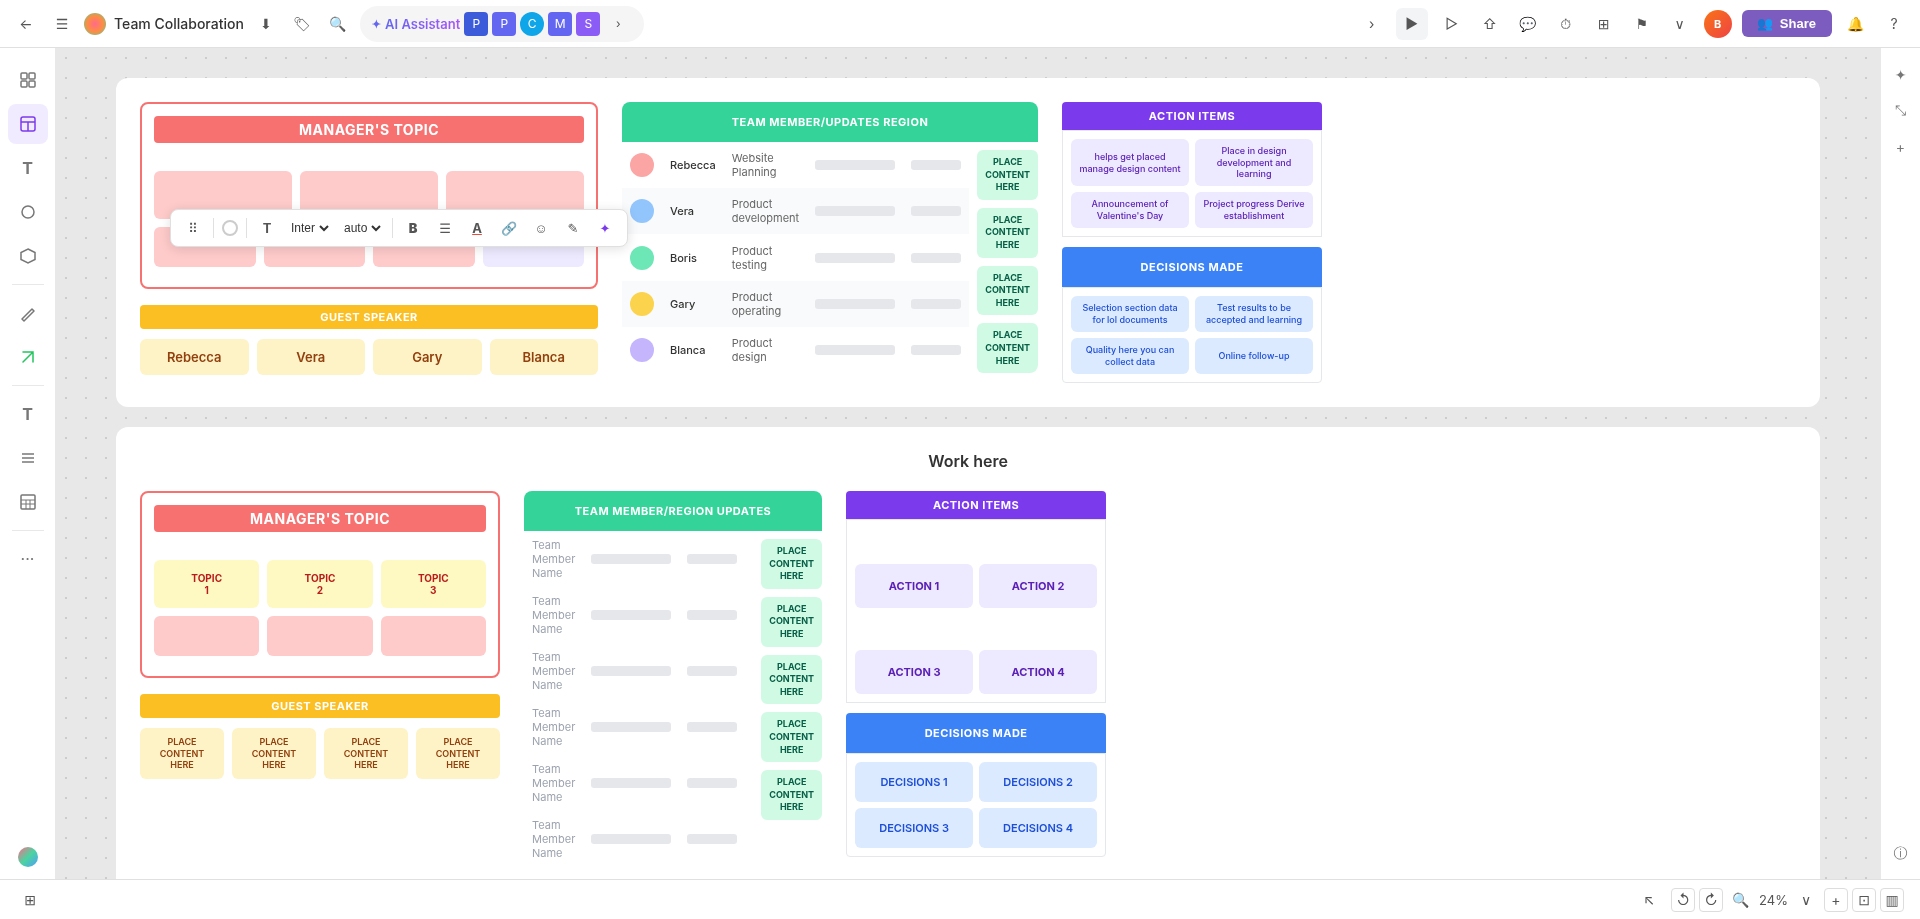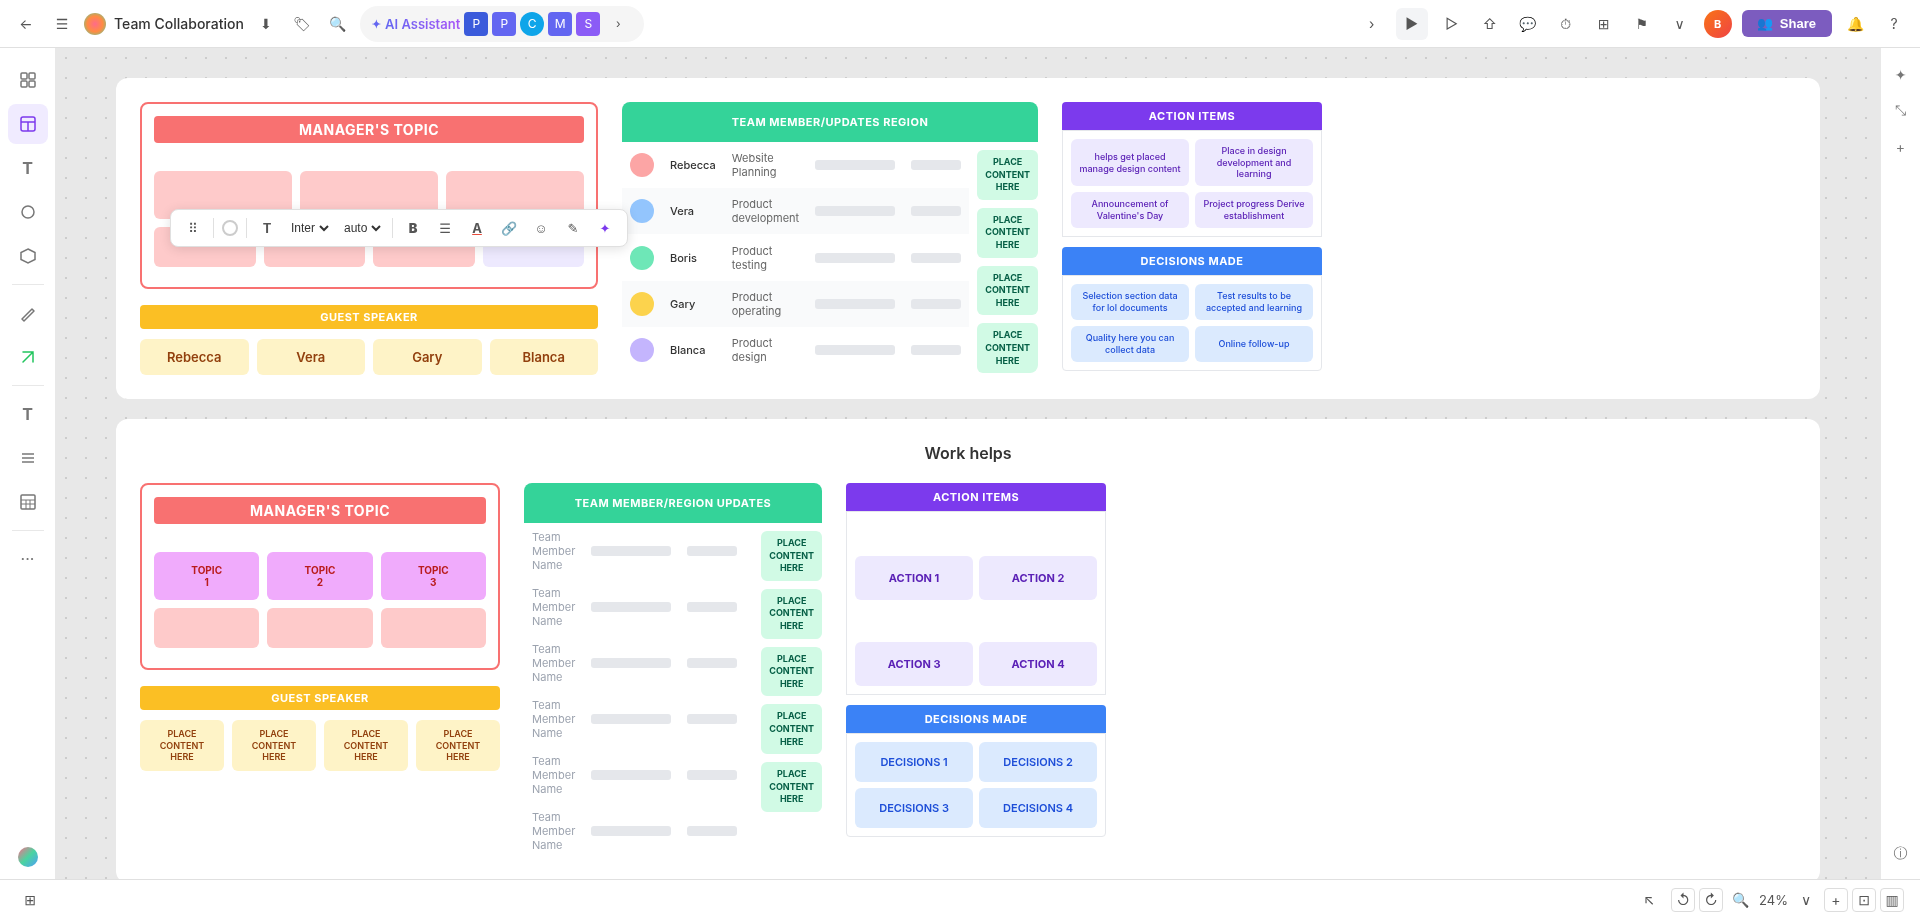--- a/index.html
+++ b/index.html
@@ -119,21 +119,21 @@
       font-weight: 700;
       text-align: center;
       padding: 5px 12px;
       border-radius: 4px;
       margin-bottom: 28px;
       letter-spacing: 0.5px;
     }
     .topic-cards-row { display: flex; gap: 8px; margin-bottom: 8px; }
     .topic-card {
       flex: 1;
-      background: #f0abfc;
+      background: #fef9c3;
       border-radius: 6px;
       height: 48px;
       display: flex;
       align-items: center;
       justify-content: center;
       font-size: 10px;
       font-weight: 700;
       color: #b91c1c;
       text-align: center;
     }
@@ -262,21 +262,21 @@
       line-height: 1.3;
     }
 
     
     .decisions-header {
       background: #3b82f6;
       color: #fff;
       font-size: 11px;
       font-weight: 700;
       text-align: center;
-      padding: 7px 12px;
+      padding: 13px 12px;
       border-radius: 4px 4px 0 0;
       letter-spacing: 0.5px;
       margin-top: 10px;
     }
     .decisions-grid { display: grid; grid-template-columns: 1fr 1fr; gap: 6px; padding: 8px; background: #fff; border: 1px solid #e5e7eb; border-radius: 0 0 4px 4px; }
     .decision-card {
       background: #dbeafe;
       border-radius: 6px;
       padding: 8px 6px;
       font-size: 11px;
@@ -614,21 +614,21 @@
               <div class="decision-card-small">Test results to be accepted and learning</div>
               <div class="decision-card-small">Quality here you can collect data</div>
               <div class="decision-card-small">Online follow-up</div>
             </div>
           </div>
 
         </div>
       </div>
 
       <div class="section-panel">
-        <div class="section-title">Work helps</div>
+        <div class="section-title">Work here</div>
         <div class="section-cols">
 
           <div class="col-left">
             <div class="manager-topic-box">
               <div class="manager-topic-header">MANAGER'S TOPIC</div>
               <div class="topic-cards-row-top">
                 <div class="topic-card">TOPIC<br>1</div>
                 <div class="topic-card">TOPIC<br>2</div>
                 <div class="topic-card">TOPIC<br>3</div>
               </div>

